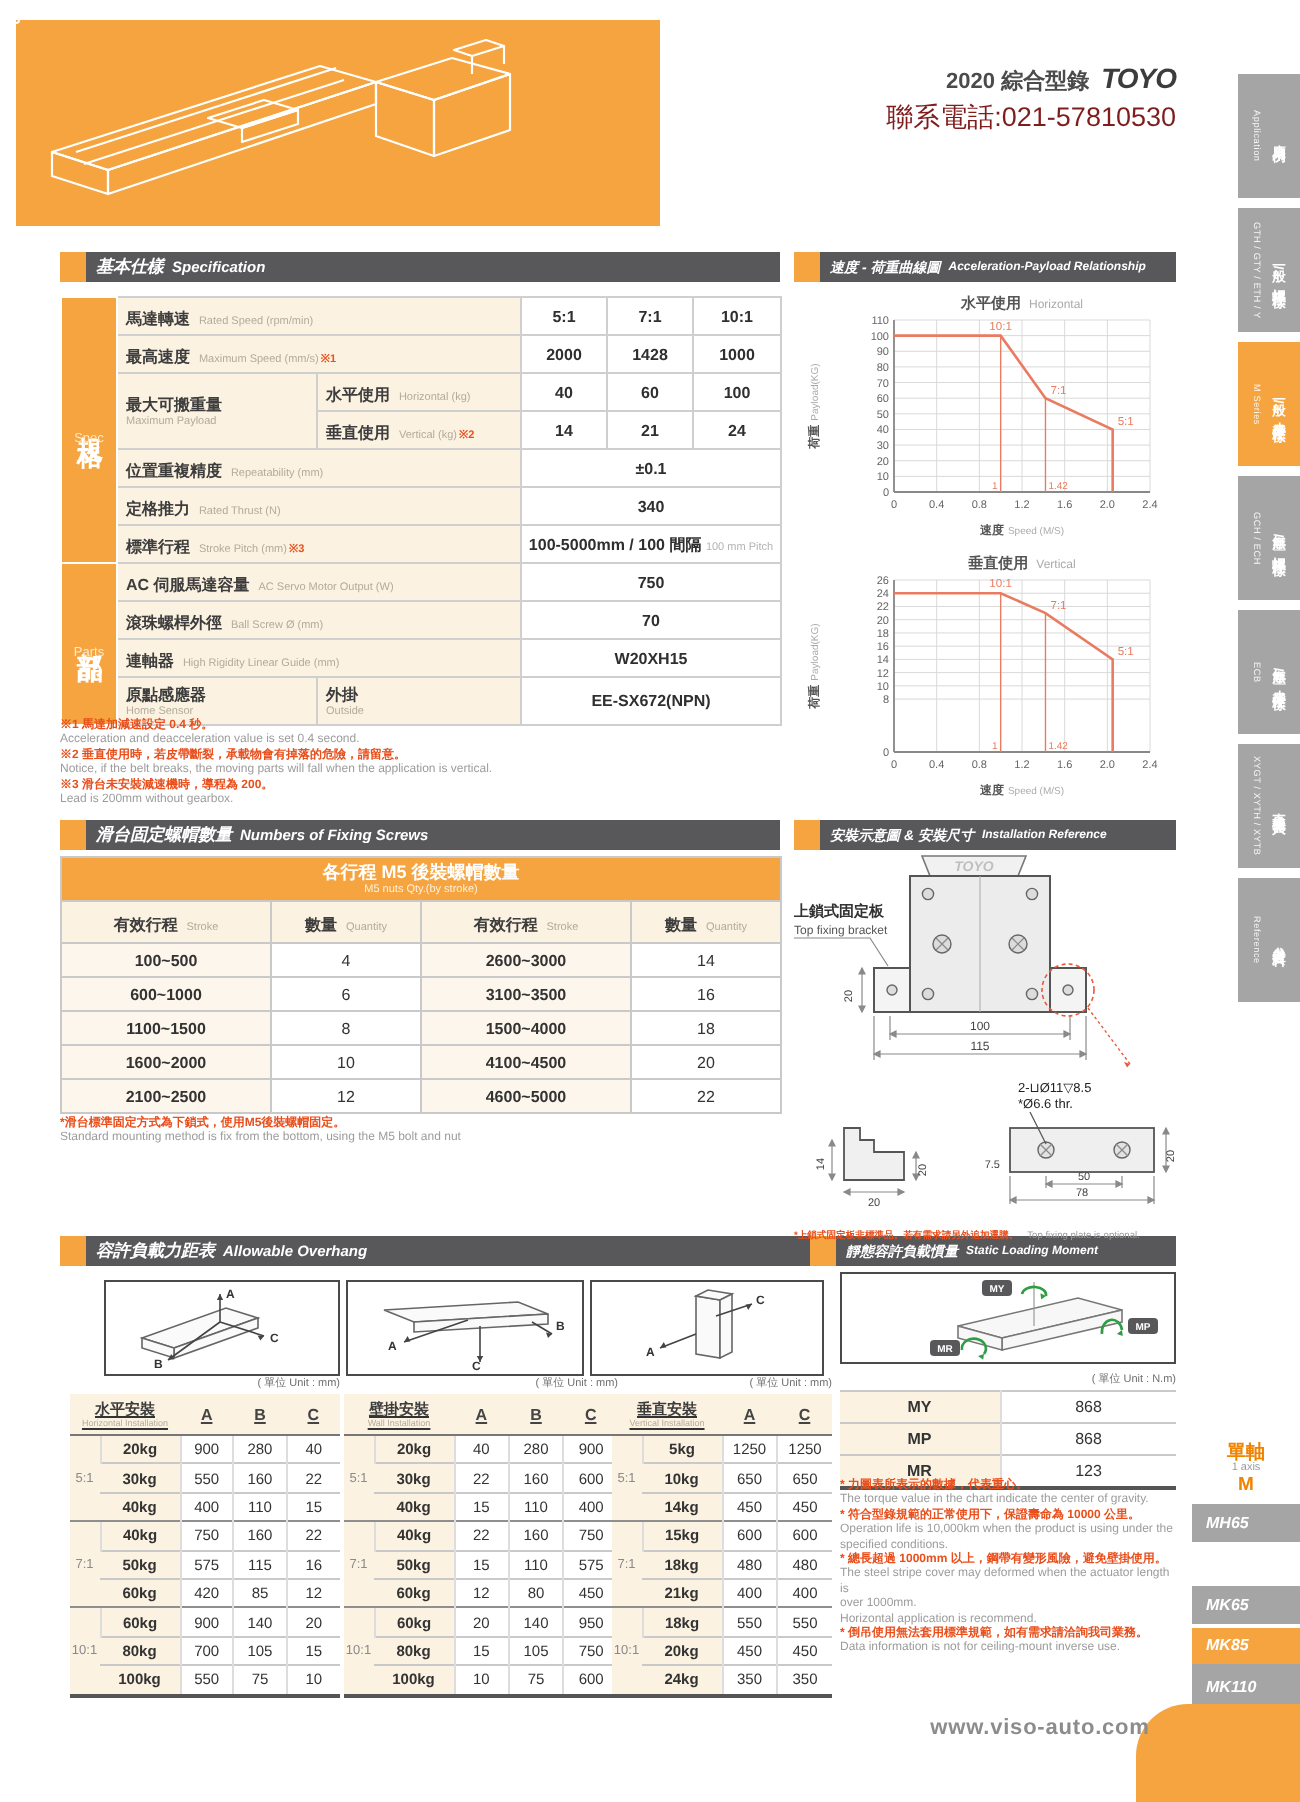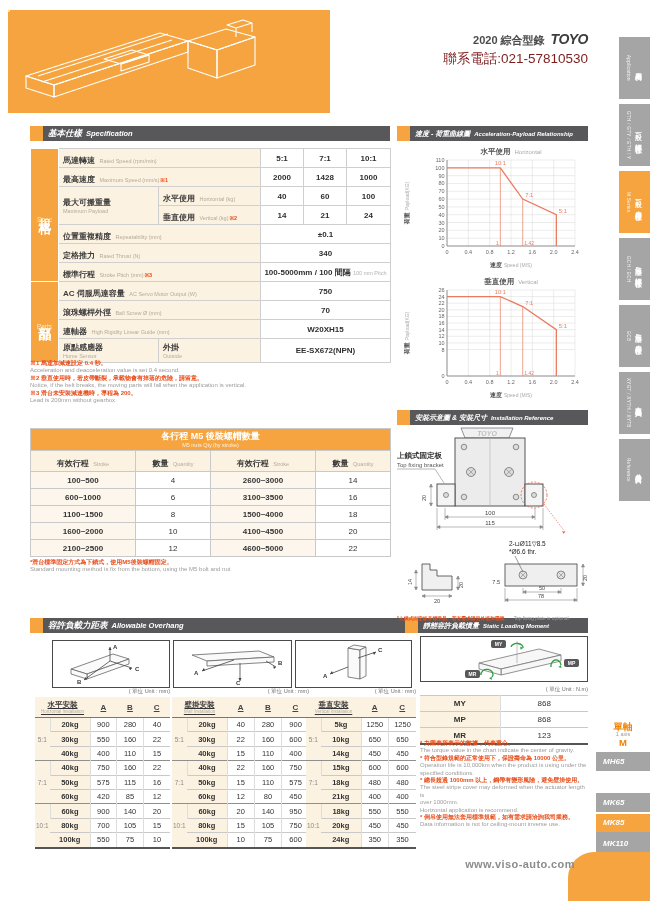--- a/index.html
+++ b/index.html
@@ -167,20 +167,27 @@
     <span class="bar">
         <span class="sec-zh">基本仕樣</span>
         <span class="sec-en">Specification</span>
       </span>
   </div>
   <div class="sec-head sm" style="left:397px;top:126px;width:191px;">
     <span class="sq"></span>
     <span class="bar">
         <span class="sec-zh">速度 - 荷重曲線圖</span>
         <span class="sec-en">Acceleration-Payload Relationship</span>
+      </span>
+  </div>
+  <div class="sec-head" style="left:30px;top:410px;width:360px;">
+    <span class="sq"></span>
+    <span class="bar">
+        <span class="sec-zh">滑台固定螺帽數量</span>
+        <span class="sec-en">Numbers of Fixing Screws</span>
       </span>
   </div>
   <div class="sec-head sm" style="left:397px;top:410px;width:191px;">
     <span class="sq"></span>
     <span class="bar">
         <span class="sec-zh">安裝示意圖 &amp; 安裝尺寸</span>
         <span class="sec-en">Installation Reference</span>
       </span>
   </div>
   <div class="sec-head" style="left:30px;top:618px;width:400px;">

